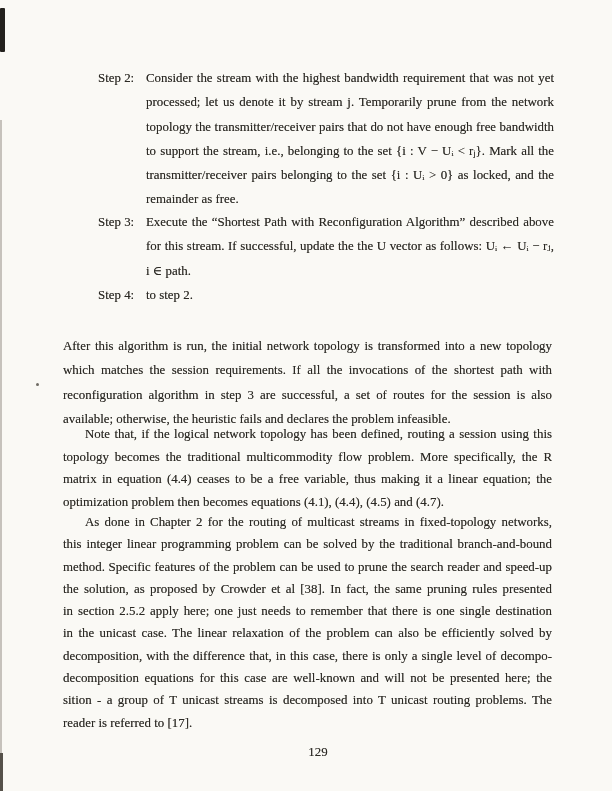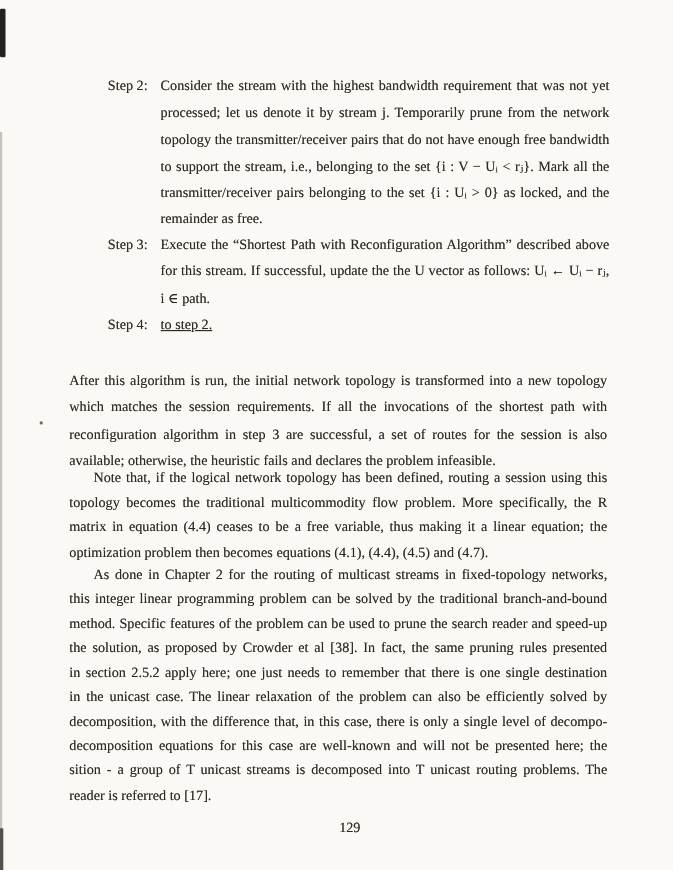--- a/index.html
+++ b/index.html
@@ -21,23 +21,23 @@
   
   .bar-top{position:absolute;left:0;top:8px;width:5px;height:44px;background:#23211d;border-radius:1px;}
   .edge-line{position:absolute;left:0;top:120px;width:2px;height:671px;background:var(--edge);opacity:.55;}
   .bar-bottom{position:absolute;left:0;top:753px;width:3px;height:38px;background:#55514a;}
   .speck{position:absolute;left:36px;top:383px;width:3px;height:3px;background:#6f6b64;border-radius:50%;}
 
   .content{position:absolute;left:63px;top:0;width:489px;}
   .block{position:absolute;--lh:24.3px;font-size:12.9px;}
   .step{left:83px;width:408px;}
   .para{left:0;width:489px;}
-  .s2{top:66px;}
+  .s2{top:66px;font-family:Liberation Serif, serif;}
   .s3{top:210px;}
-  .s4{top:283px;text-decoration:underline;}
+  .s4{top:283px;}
   .p1{top:334px;--lh:24.4px;}
   .p2{top:423px;--lh:22.7px;}
   .p3{top:511px;--lh:22.3px;}
 
   .step-label{
     position:absolute;left:-48px;top:0;width:46px;
     line-height:var(--lh);font-size:12.9px;white-space:nowrap;
   }
   .line{
     line-height:var(--lh);height:var(--lh);

